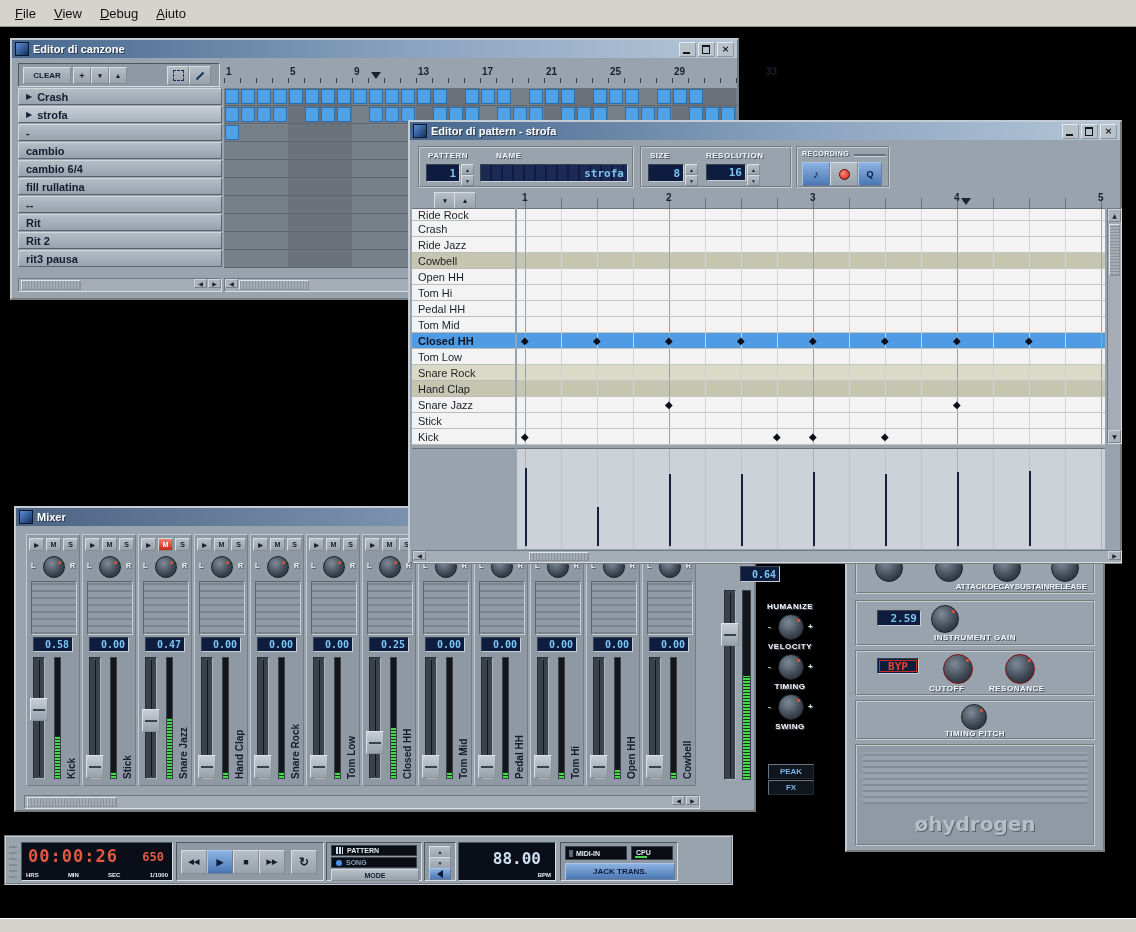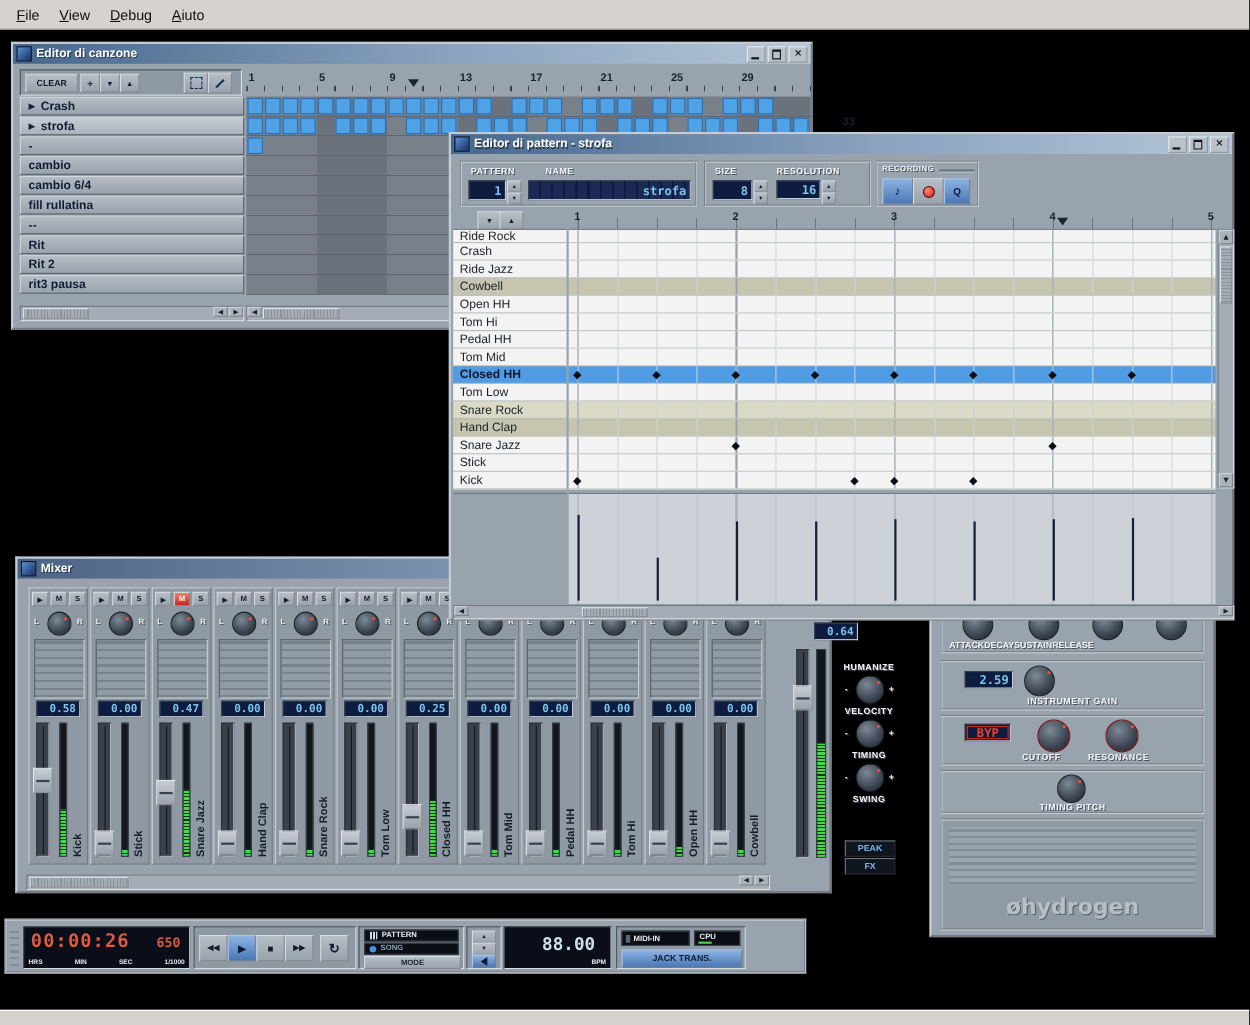--- a/index.html
+++ b/index.html
@@ -178,21 +178,21 @@
       <div class="btn bluebtn" style="position:absolute;left:4px;top:20px;width:108px;height:15px;font-size:8px;">JACK TRANS.</div>
     </div>
   </div>
 
   <div style="position:absolute;left:845px;top:500px;width:260px;height:352px;background:#99a3ad;border:2px outset #c3ccd4;box-sizing:border-box;">
     <div class="ip-box" style="left:8px;top:8px;width:240px;height:84px;">
       <div class="knob" style="position:absolute;left:18px;top:42px;width:26px;height:26px;"></div>
       <div class="knob" style="position:absolute;left:78px;top:42px;width:26px;height:26px;"></div>
       <div class="knob" style="position:absolute;left:136px;top:42px;width:26px;height:26px;"></div>
       <div class="knob" style="position:absolute;left:194px;top:42px;width:26px;height:26px;"></div>
-      <div style="position:absolute;left:6px;right:6px;top:70px;display:flex;justify-content:flex-start;">
+      <div style="position:absolute;left:6px;right:6px;top:70px;display:flex;justify-content:flex-end;">
           <span class="env-lbl">ATTACK</span>
           <span class="env-lbl">DECAY</span>
           <span class="env-lbl">SUSTAIN</span>
           <span class="env-lbl">RELEASE</span>
         </div>
     </div>
     <div class="ip-box" style="left:8px;top:98px;width:240px;height:46px;">
       <div class="lcd" style="position:absolute;left:20px;top:8px;width:44px;height:16px;">2.59</div>
       <div class="knob" style="position:absolute;left:74px;top:3px;width:26px;height:26px;"></div>
       <div class="lbl" style="position:absolute;left:0;right:0;top:31px;text-align:center;">INSTRUMENT GAIN</div>
@@ -239,21 +239,21 @@
     <div style="position:absolute;left:212px;top:24px;width:515px;height:20px;">
       <div style="position:absolute;left:0;bottom:1px;width:515px;height:5px;background:repeating-linear-gradient(90deg,#39414b 0 1px,transparent 1px 16px);"></div>
     <div class="ruler-num" style="left: 2px;">1</div>
         <div class="ruler-num" style="left: 66px;">5</div>
         <div class="ruler-num" style="left: 130px;">9</div>
         <div class="ruler-num" style="left: 194px;">13</div>
         <div class="ruler-num" style="left: 258px;">17</div>
         <div class="ruler-num" style="left: 322px;">21</div>
         <div class="ruler-num" style="left: 386px;">25</div>
         <div class="ruler-num" style="left: 450px;">29</div>
-        <div class="ruler-num" style="left: 542px; margin-top: 40px;">33</div>
+        <div class="ruler-num" style="left: 542px;">33</div>
         <div class="ruler-marker" style="left: 147px;"></div>
       </div>
     <div style="position:absolute;left:6px;top:48px;width:204px;height:180px;">
         <div class="sp-row" style="top: 0px;">
           <div class="sp-play">▶</div>
           <div class="sp-name">Crash</div>
         </div>
         <div class="sp-row sel" style="top: 18px;">
           <div class="sp-play">▶</div>
           <div class="sp-name">strofa</div>

